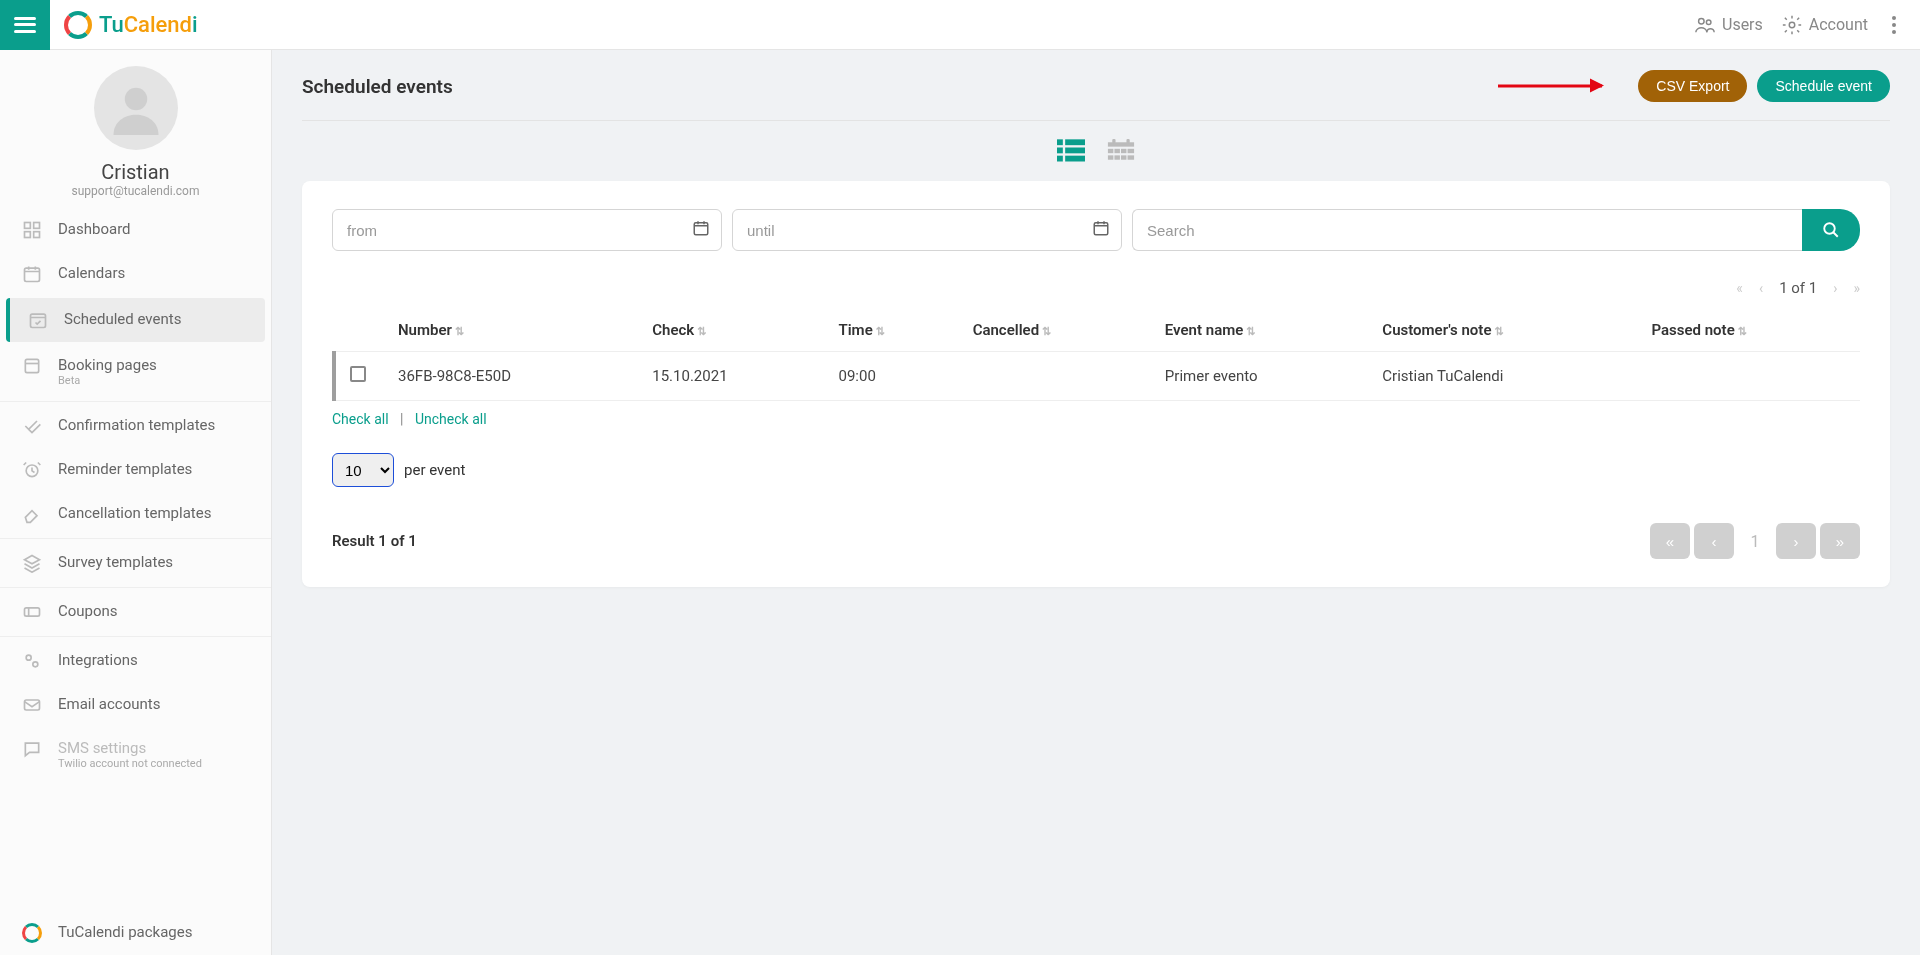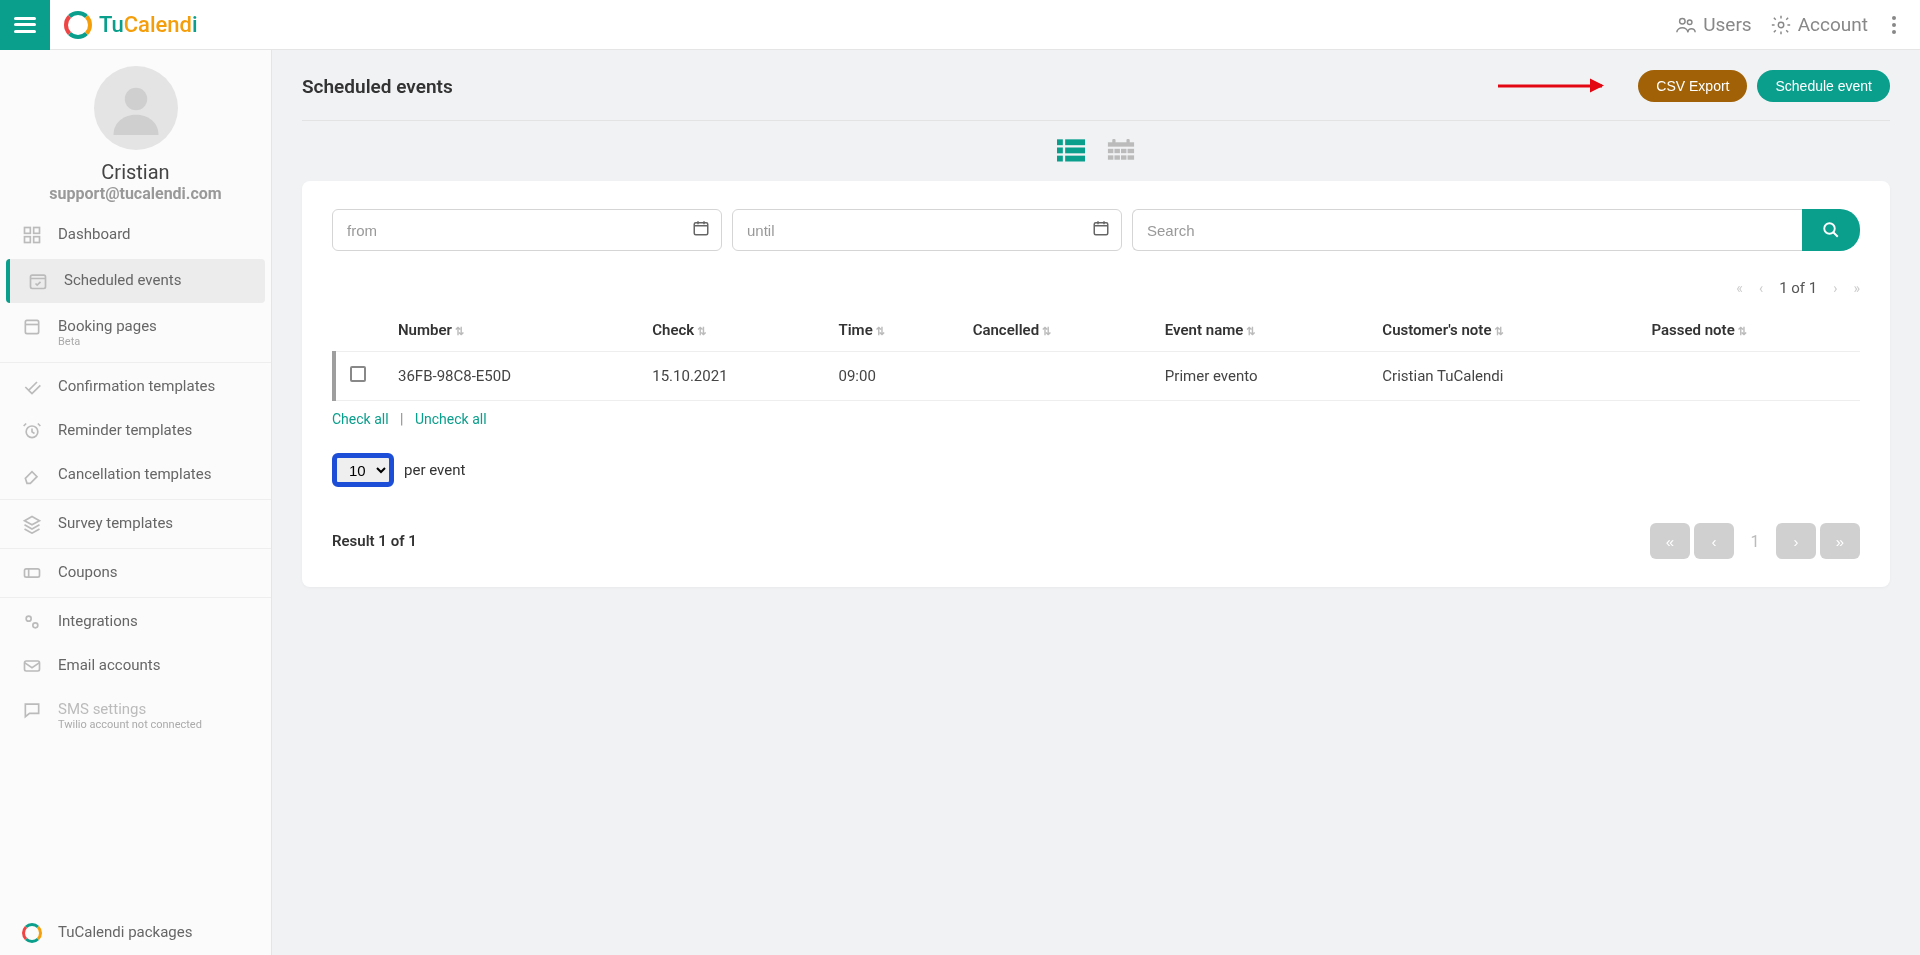--- a/index.html
+++ b/index.html
@@ -10,33 +10,33 @@
   .hamburger { width: 50px; height: 50px; background: #0a9e8c; display: flex; align-items: center; justify-content: center; cursor: pointer; }
   .hamburger-lines { width: 22px; height: 16px; display: flex; flex-direction: column; justify-content: space-between; }
   .hamburger-lines span { display: block; height: 3px; background: #fff; border-radius: 2px; }
   .brand { display: flex; align-items: center; gap: 7px; padding-left: 14px; }
   .brand-logo { width: 28px; height: 28px; border-radius: 50%; border: 4px solid transparent; border-top-color: #0a9e8c; border-right-color: #f59e0b; border-bottom-color: #0a9e8c; border-left-color: #ef4444; }
   .brand-text { font-size: 22px; font-weight: 500; }
   .brand-tu { color: #0a9e8c; }
   .brand-calend { color: #f59e0b; }
   .brand-i { color: #0a9e8c; }
   .topbar-right { margin-left: auto; display: flex; align-items: center; gap: 18px; padding-right: 18px; color: #888; }
-  .top-link { display: flex; align-items: center; gap: 6px; font-size: 19px; cursor: pointer; }
+  .top-link { display: flex; align-items: center; gap: 6px; font-size: 16px; cursor: pointer; }
   .top-link svg { width: 22px; height: 22px; }
   .kebab { display: flex; flex-direction: column; gap: 3px; padding: 6px; cursor: pointer; }
   .kebab span { width: 4px; height: 4px; background: #888; border-radius: 50%; }
 
   
   .layout { display: flex; height: calc(100vh - 50px); }
   .sidebar { width: 272px; background: #fbfbfb; border-right: 1px solid #e5e5e5; display: flex; flex-direction: column; }
   .profile { text-align: center; padding: 16px 10px 10px; }
   .avatar { width: 84px; height: 84px; border-radius: 50%; background: #e4e4e4; margin: 0 auto 10px; display: flex; align-items: center; justify-content: center; }
   .avatar svg { width: 54px; height: 54px; fill: #cfcfcf; }
   .profile-name { font-size: 20px; color: #444; }
-  .profile-email { font-size: 16px; color: #999; font-weight: bold; }
+  .profile-email { font-size: 12px; color: #999; }
   
   .nav { list-style: none; flex: 1; overflow: auto; }
   .nav-group-sep { border-top: 1px solid #eee; margin: 2px 0; }
   .nav-item { display: flex; gap: 16px; padding: 12px 22px; color: #666; cursor: pointer; font-size: 15px; }
   .nav-item.active { background: #ececec; border-left: 4px solid #0a9e8c; padding-left: 18px; border-radius: 4px; margin: 2px 6px; }
   .nav-item.disabled { color: #bbb; cursor: default; }
   .nav-icon { width: 20px; height: 20px; flex-shrink: 0; display: flex; align-items: center; justify-content: center; color: #bbb; }
   .nav-item .sub { font-size: 11px; color: #aaa; display: block; }
   .nav-bottom { margin-top: auto; }
 
@@ -75,21 +75,21 @@
   table.data th .sort { color: #bbb; font-size: 11px; margin-left: 3px; }
   table.data td { padding: 14px; border-top: 1px solid #eee; border-bottom: 1px solid #eee; font-size: 15px; color: #444; }
   table.data tbody tr { border-left: 4px solid #9e9e9e; }
   .chk { width: 16px; height: 16px; border: 2px solid #888; border-radius: 2px; display: inline-block; }
 
   .check-links { margin-top: 10px; font-size: 14px; }
   .check-links a { color: #0a9e8c; text-decoration: none; cursor: pointer; }
   .check-links .sep { color: #888; margin: 0 8px; }
 
   .perpage { margin-top: 26px; display: flex; align-items: center; gap: 10px; font-size: 15px; }
-  .perpage select { width: 62px; height: 34px; border: 5px solid #1d4ed8; border-radius: 6px; padding: 0 8px; font-size: 15px; }
+  .perpage select { width: 62px; height: 34px; border: 1px solid #1d4ed8; border-radius: 6px; padding: 0 8px; font-size: 15px; }
 
   .footer-row { display: flex; justify-content: space-between; align-items: center; margin-top: 36px; }
   .result-text { font-size: 15px; font-weight: 600; }
   .pager-bottom { display: flex; gap: 4px; align-items: center; }
   .pb-btn { width: 40px; height: 36px; background: #d0d0d0; border: none; border-radius: 6px; color: #fff; font-size: 15px; cursor: pointer; display:flex; align-items:center; justify-content:center; }
   .pb-page { width: 34px; text-align: center; color: #bbb; }
   
   input::placeholder { color: #999; }
 </style>
 </head>
@@ -150,20 +150,29 @@
       <li class="nav-item">
         <span class="nav-icon">
             <svg viewBox="0 0 24 24" fill="none" stroke="currentColor" stroke-width="2">
               <rect x="3" y="3" width="7" height="7"></rect>
               <rect x="14" y="3" width="7" height="7"></rect>
               <rect x="3" y="14" width="7" height="7"></rect>
               <rect x="14" y="14" width="7" height="7"></rect>
             </svg>
           </span>
         <span>Dashboard</span>
+      </li>
+      <li class="nav-item">
+        <span class="nav-icon">
+            <svg viewBox="0 0 24 24" fill="none" stroke="currentColor" stroke-width="2">
+              <rect x="3" y="5" width="18" height="16" rx="2"></rect>
+              <path d="M3 9h18M8 3v4M16 3v4"></path>
+            </svg>
+          </span>
+        <span>Calendars</span>
       </li>
       <li class="nav-item active">
         <span class="nav-icon">
             <svg viewBox="0 0 24 24" fill="none" stroke="currentColor" stroke-width="2">
               <rect x="3" y="5" width="18" height="16" rx="2"></rect>
               <path d="M3 9h18M9 15l2 2 4-4"></path>
             </svg>
           </span>
         <span>Scheduled events</span>
       </li>

